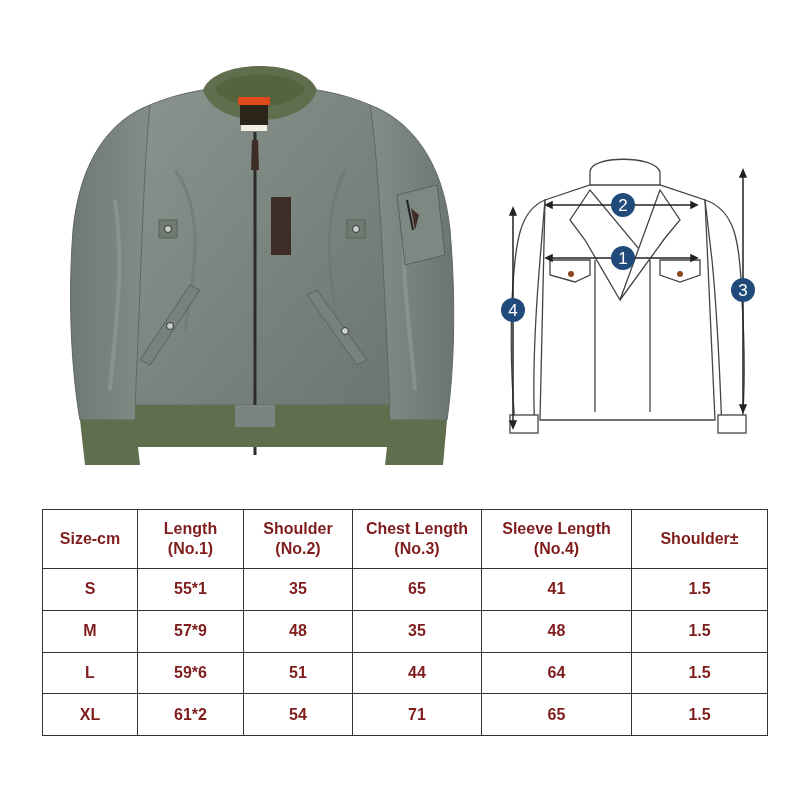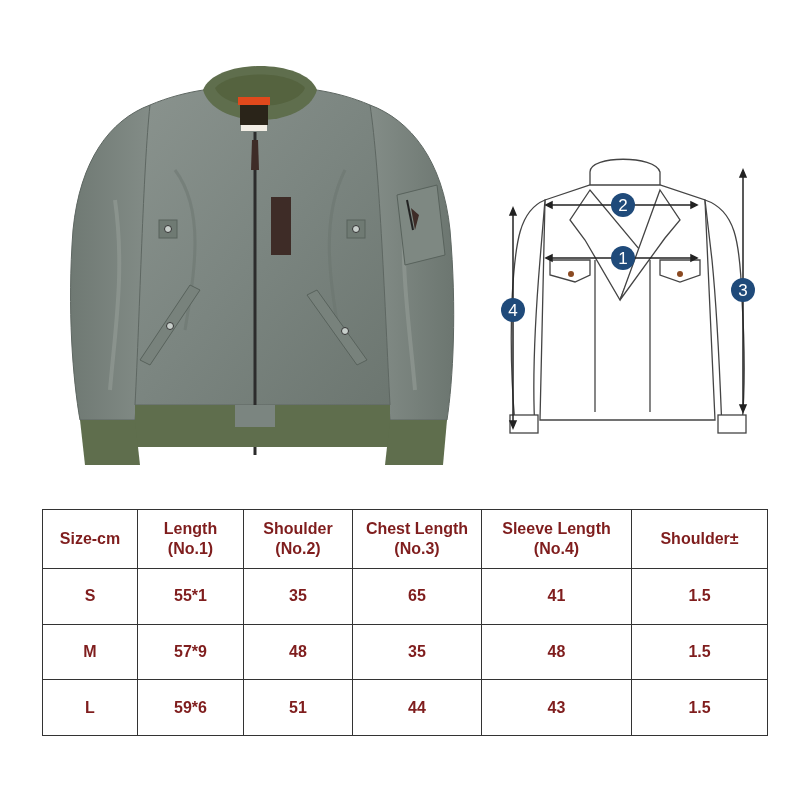--- a/index.html
+++ b/index.html
@@ -193,17 +193,25 @@
       <td>48</td>
       <td>35</td>
       <td>48</td>
       <td>1.5</td>
     </tr>
     <tr>
       <td>L</td>
       <td>59*6</td>
       <td>51</td>
       <td>44</td>
-      <td>43</td>
+      <td>64</td>
+      <td>1.5</td>
+    </tr>
+    <tr>
+      <td>XL</td>
+      <td>61*2</td>
+      <td>54</td>
+      <td>71</td>
+      <td>65</td>
       <td>1.5</td>
     </tr>
   </tbody>
 </table>
 
 </body></html>

